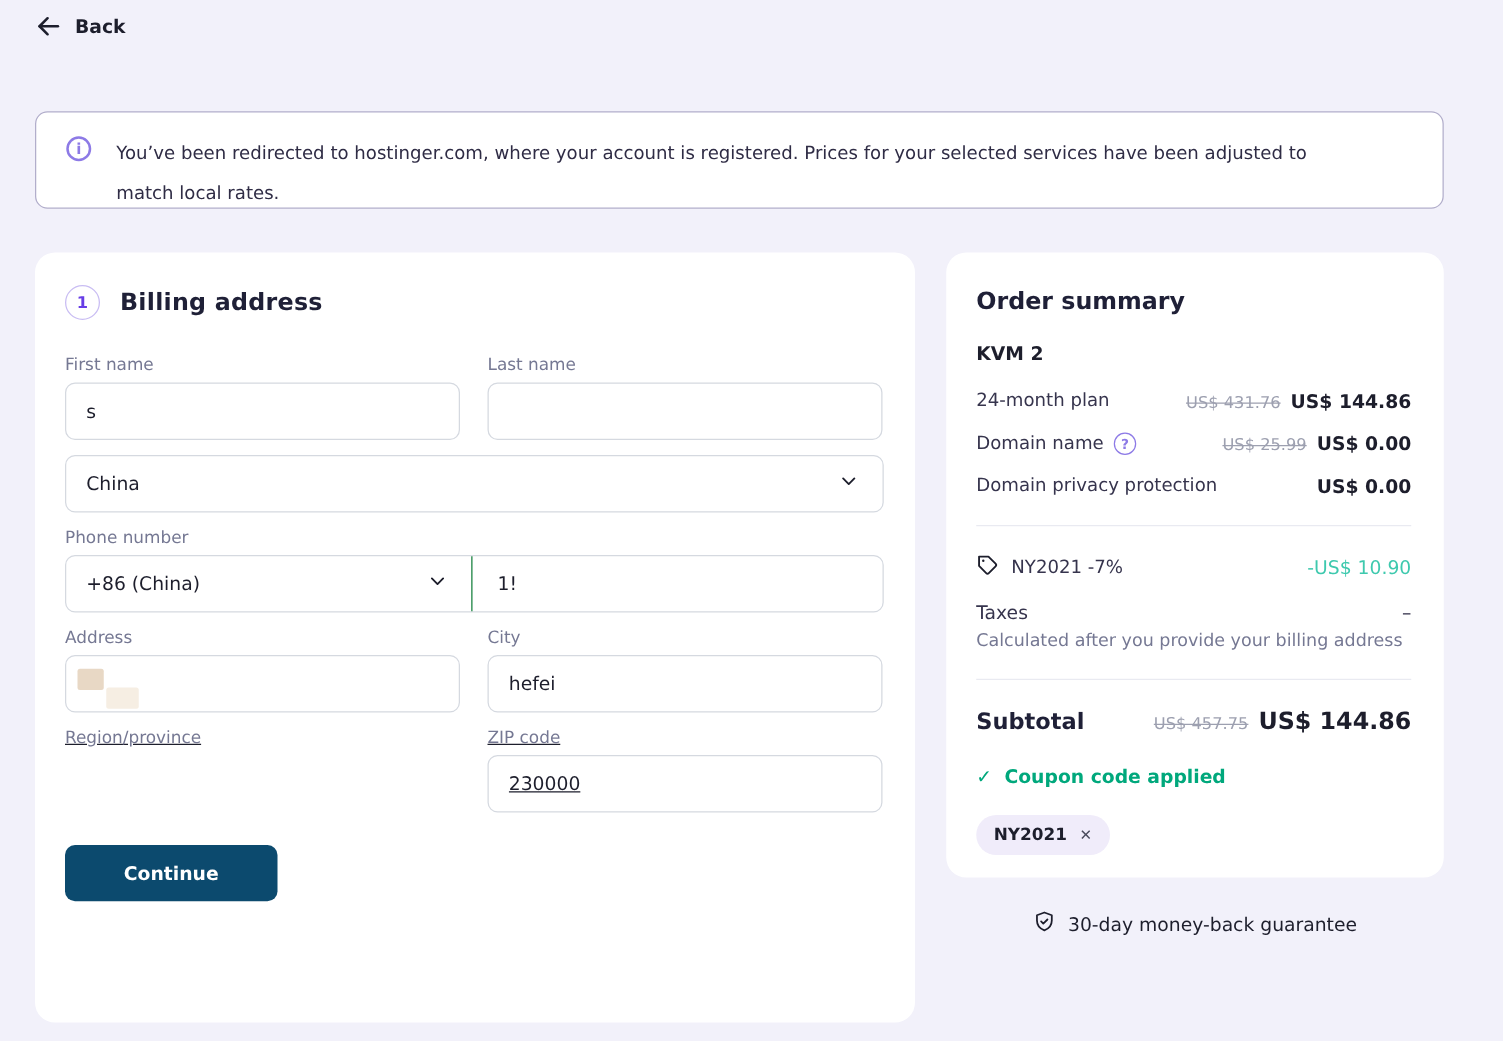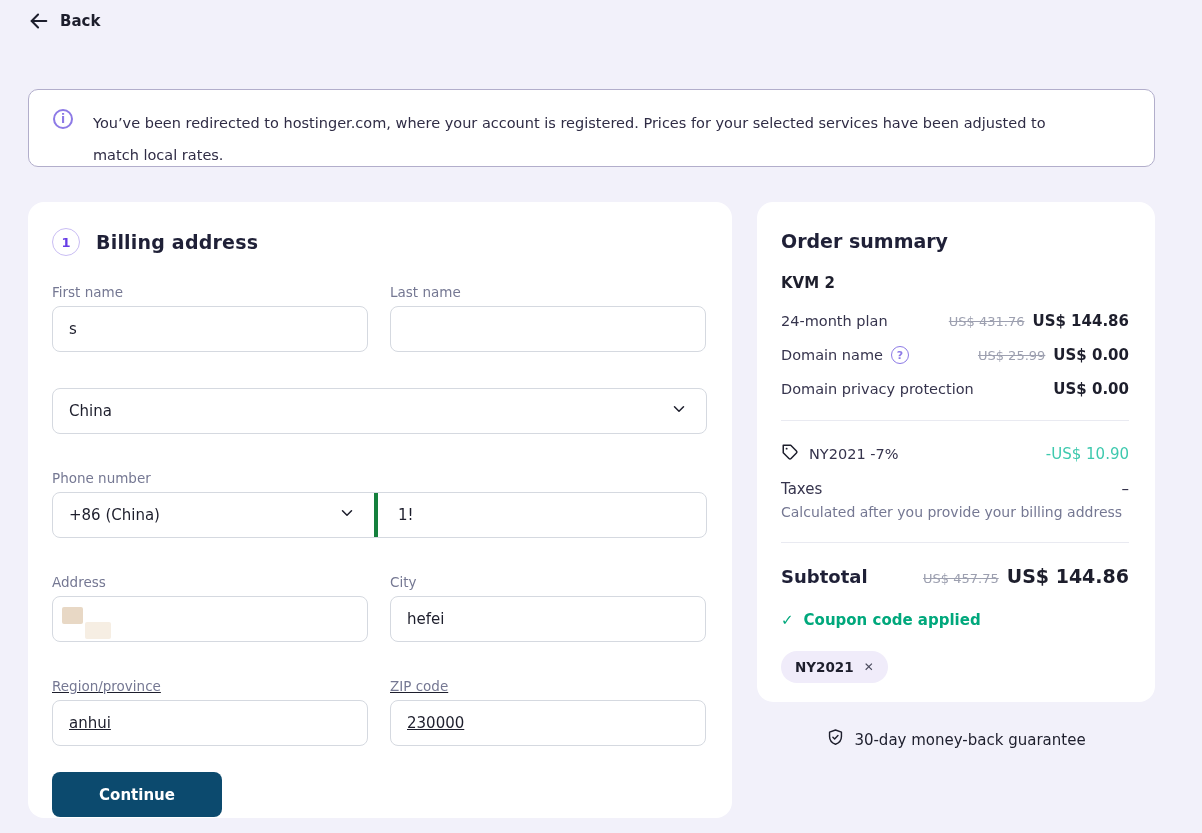--- a/index.html
+++ b/index.html
@@ -54,42 +54,42 @@
   .step-row { display: flex; align-items: center; gap: 16px; margin-bottom: 28px; }
   .step-circle {
     width: 28px; height: 28px; border-radius: 50%;
     border: 1px solid #c9bdf3; color: #673de6;
     font-size: 13px; font-weight: 700;
     display: flex; align-items: center; justify-content: center;
     background: #fff;
   }
   .section-title { font-size: 19px; font-weight: 700; color: #1f2037; letter-spacing: .2px; }
 
-  .form-row { display: flex; gap: 22px; margin-bottom: 36px; }
+  .form-row { display: flex; gap: 22px; margin-bottom: 12px; }
   .field { display: flex; flex-direction: column; }
   .field.half { width: 316px; }
   .field.full { width: 655px; }
   .field-label { font-size: 13.5px; color: #757893; margin-bottom: 6px; }
   .req { color: #d6336c; margin-left: 2px; }
   .text-input, .select-box, .phone-box {
     height: 46px; border: 1px solid #d5d9e0; border-radius: 8px;
     background: #fff; font-size: 15px; color: #1d1e2c;
   }
   .text-input { width: 100%; padding: 0 16px; outline: none; font-family: inherit; }
   .select-box {
     display: flex; align-items: center; justify-content: space-between;
     padding: 0 18px 0 16px; cursor: pointer;
   }
   .select-box .sel-value { font-size: 15px; color: #1d1e2c; }
   .chevron { flex: 0 0 auto; }
 
   .phone-box { display: flex; align-items: stretch; padding: 0; }
   .phone-code {
     flex: 0 0 325px; display: flex; align-items: center; justify-content: space-between;
-    padding: 0 18px 0 16px; border-right: 4px solid #15803d; cursor: pointer;
+    padding: 0 18px 0 16px; border-right: 1px solid #15803d; cursor: pointer;
   }
   .phone-number { flex: 1; border: none; outline: none; padding: 0 20px; font-size: 15px; font-family: inherit; color: #1d1e2c; background: transparent; border-radius: 0 8px 8px 0; }
 
   .address-wrap { position: relative; }
   .redact-a, .redact-b { position: absolute; border-radius: 2px; }
   .redact-a { left: 10px; top: 11px; width: 21px; height: 17px; background: #e8d8c5; }
   .redact-b { left: 33px; top: 26px; width: 26px; height: 17px; background: #f6eee3; }
 
   .continue-btn {
     margin-top: 26px;
@@ -219,21 +219,20 @@
     </div>
     <div class="field half">
       <label class="field-label">City</label>
       <input class="text-input" type="text" value="hefei" style="">
     </div>
   </div>
 
   <div class="form-row" style="margin-bottom:0;text-decoration:underline;">
     <div class="field half">
       <label class="field-label">Region/province</label>
-      <input class="text-input" type="text" value="anhui" style="">
     </div>
     <div class="field half">
       <label class="field-label">ZIP code</label>
       <input class="text-input" type="text" value="230000" style="">
     </div>
   </div>
 
   <button class="continue-btn">Continue</button>
 </div>
 

